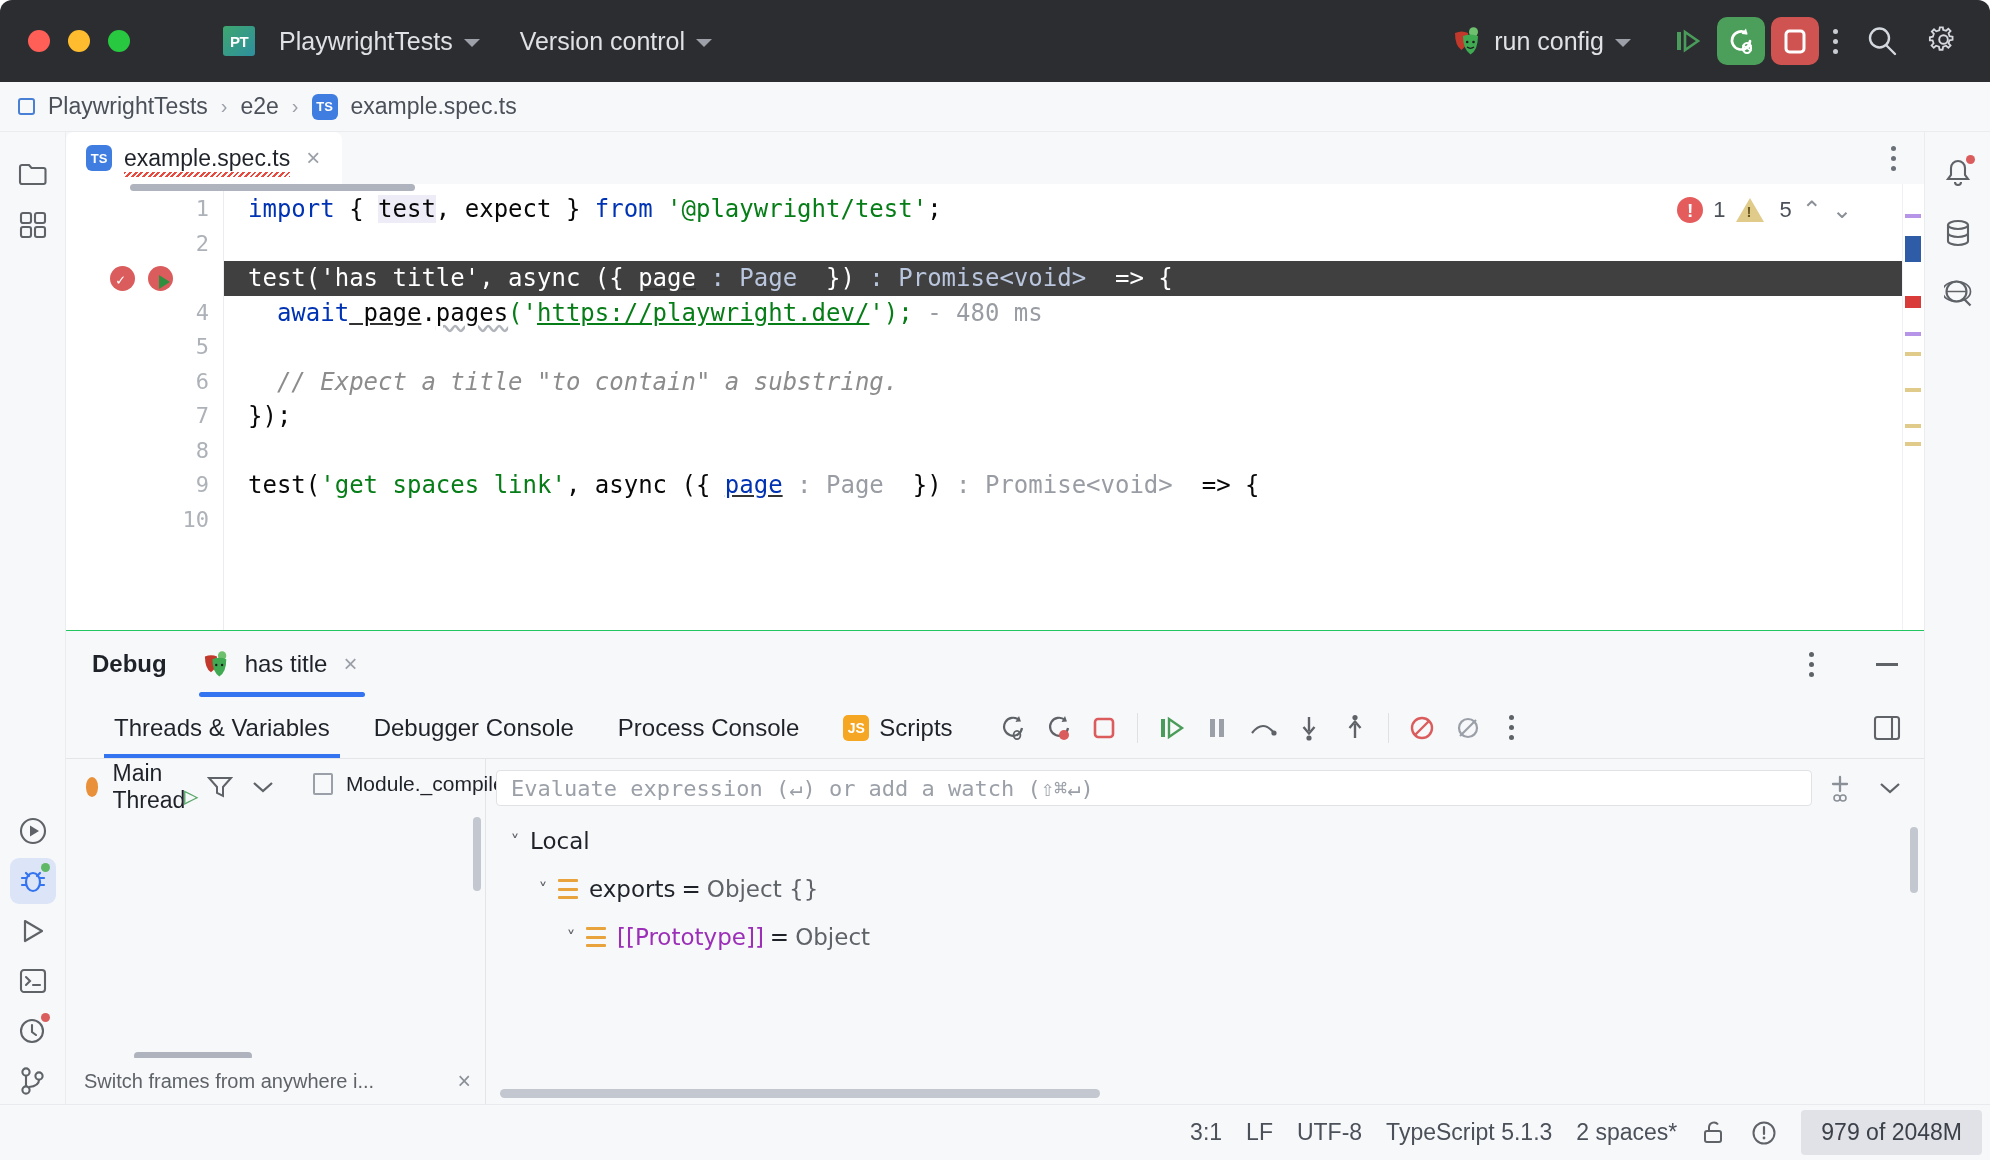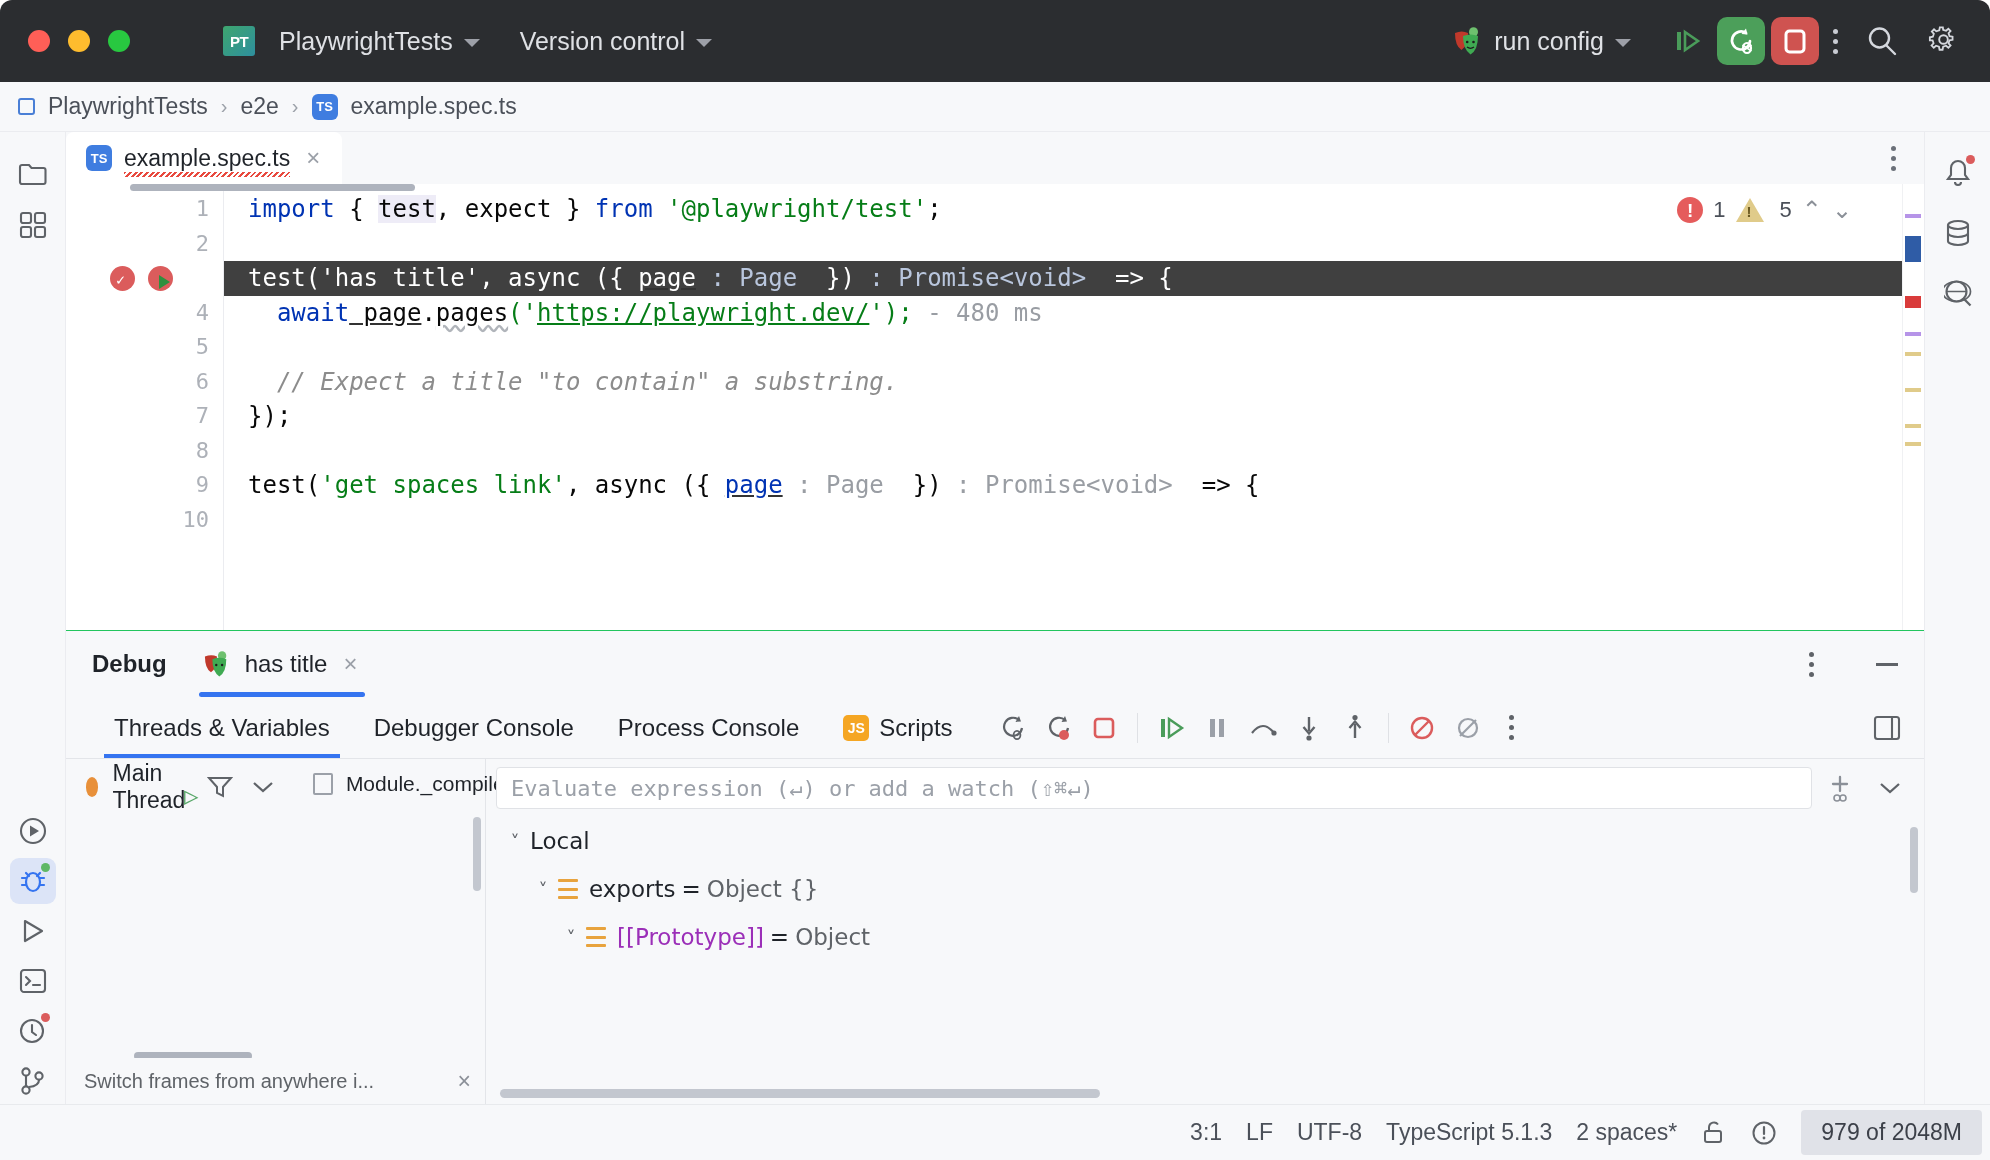--- a/index.html
+++ b/index.html
@@ -249,21 +249,21 @@
     position: absolute; bottom: 0; left: 0; right: 0; height: 46px;
     display: flex; align-items: center; padding: 0 14px 0 18px;
     font-size: 20px; color: #5f6368; background: #f7f8fa;
   }
   .hint-x { margin-left: auto; color: #8b9098; font-size: 23px; }
   .frames-vscroll { position: absolute; right: 4px; top: 58px; width: 8px; height: 74px; background: #c3c7cf; border-radius: 4px; }
 
   .vars { flex: 1; display: flex; flex-direction: column; min-width: 0; position: relative; }
   .eval-row { height: 58px; display: flex; align-items: center; padding: 0 12px 0 10px; gap: 6px; }
   .eval-input {
-    flex: 1; height: 42px; background: #fff; border: 1px solid #e0e2e6;
+    flex: 1; height: 36px; background: #fff; border: 1px solid #e0e2e6;
     border-radius: 4px; display: flex; align-items: center; padding-left: 14px;
     font-family: "DejaVu Sans Mono", monospace; font-size: 22px; color: #9ba0a8;
   }
   .plus-inf { width: 44px; display:flex; align-items:center; justify-content:center; color:#8b9098; font-size: 26px; position: relative; }
   .vtree { flex: 1; padding-left: 8px; position: relative; overflow: hidden; }
   .vrow { height: 48px; display: flex; align-items: center; font-size: 23px; color: #1f2329; white-space: nowrap; font-family: "DejaVu Sans", sans-serif; }
   .tw { width: 30px; display:flex; align-items:center; justify-content:center; color:#5f6368; font-size: 18px; }
   .obj-ic {
     width: 20px; height: 24px; flex: 0 0 20px; margin-right: 11px;
     display: flex; flex-direction: column; justify-content: space-between; padding: 2px 0;

